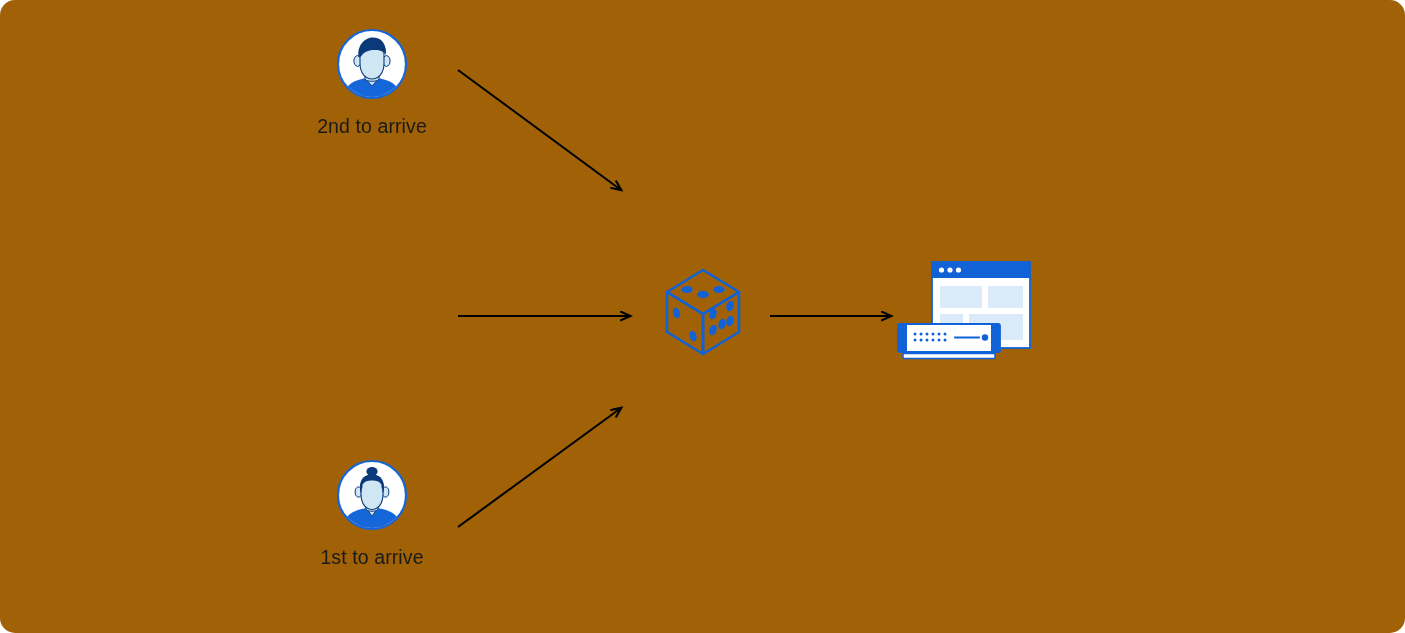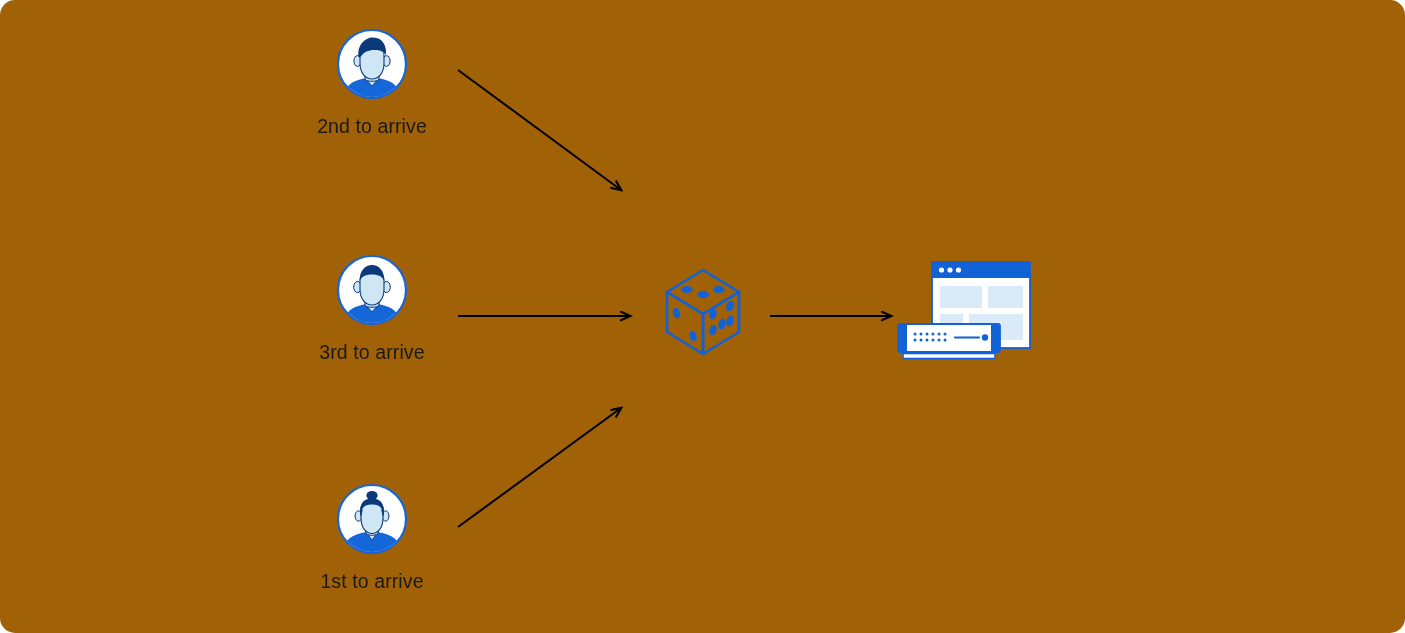--- a/index.html
+++ b/index.html
@@ -86,42 +86,22 @@
 
         <path d="M22.5 29 C21 16 30 9.5 36.5 9.5 C45 9.5 50.5 15 50 27
                  C48.5 24.5 46 22.5 41 22 C35 21.4 29 23 26.5 26.5
                  C25.3 28.2 24.2 29.6 22.5 29 Z" fill="#0b3a7a"></path>
         <path d="M41.5 11.5 C47 13 49.8 18 49.8 24.5 C48.5 20.5 45.5 17 41.5 15.5 Z" fill="#0b3a7a"></path>
       </g>
     </svg>
     <div class="node-label" style="left:-94px; top:87px;">2nd to arrive</div>
   </div>
 
-  <div class="node" style="left:336px; top:254px;">
-    <svg class="avatar-svg" width="72" height="72" viewBox="0 0 72 72">
-      <circle cx="36" cy="36" r="34" fill="#ffffff" stroke="#1565d8" stroke-width="2.2"></circle>
-      <clipPath id="clip3rd">
-          <circle cx="36" cy="36" r="33"></circle>
-        </clipPath>
-      <g clip-path="url(#clip3rd)">
-        <path d="M6 72 C8 56 20 50 36 50 C52 50 64 56 66 72 Z" fill="#1566d8"></path>
-        <path d="M29 50 L36 58 L43 50 L41 47 L31 47 Z" fill="#cfe6f5" stroke="#0b3a7a" stroke-width="0.9"></path>
-        <path d="M29 40 L29 51 C29 54 43 54 43 51 L43 40 Z" fill="#cfe6f5" stroke="#0b3a7a" stroke-width="1"></path>
-        <ellipse cx="21.5" cy="33" rx="3.8" ry="5.6" fill="#cfe6f5" stroke="#0b3a7a" stroke-width="1"></ellipse>
-        <ellipse cx="50.5" cy="33" rx="3.8" ry="5.6" fill="#cfe6f5" stroke="#0b3a7a" stroke-width="1"></ellipse>
-        <path d="M24 26 C24 15 48 15 48 26 L48 35 C48 46 42 51 36 51 C30 51 24 46 24 35 Z" fill="#cfe6f5" stroke="#0b3a7a" stroke-width="1.1"></path>
-
-        <path d="M23.8 27.5 C23 16.5 29.5 11 36 11 C42.5 11 49 16.5 48.2 27.5
-                 C47 23 43 20.5 36 20.5 C29 20.5 25 23 23.8 27.5 Z" fill="#0b3a7a"></path>
-      </g>
-    </svg>
-    <div class="node-label" style="left:-94px; top:87px;">3rd to arrive</div>
-  </div>
-
-  <div class="node" style="left:336px; top:483px;text-decoration:underline;">
+
+  <div class="node" style="left:336px; top:459px;text-decoration:underline;">
     <svg class="avatar-svg" width="72" height="72" viewBox="0 0 72 72">
       <circle cx="36" cy="36" r="34" fill="#ffffff" stroke="#1565d8" stroke-width="2.2"></circle>
       <clipPath id="clip1st">
           <circle cx="36" cy="36" r="33"></circle>
         </clipPath>
       <g clip-path="url(#clip1st)">
         <path d="M5 72 C7 55 20 49 36 49 C52 49 65 55 67 72 Z" fill="#1566d8"></path>
         <path d="M30 49 L36 57 L42 49 L41 46 L31 46 Z" fill="#cfe6f5" stroke="#0b3a7a" stroke-width="0.9"></path>
         <path d="M30 39 L30 50 C30 53 42 53 42 50 L42 39 Z" fill="#cfe6f5" stroke="#0b3a7a" stroke-width="1"></path>
         <ellipse cx="22.5" cy="33" rx="3.4" ry="5.2" fill="#cfe6f5" stroke="#0b3a7a" stroke-width="1"></ellipse>

